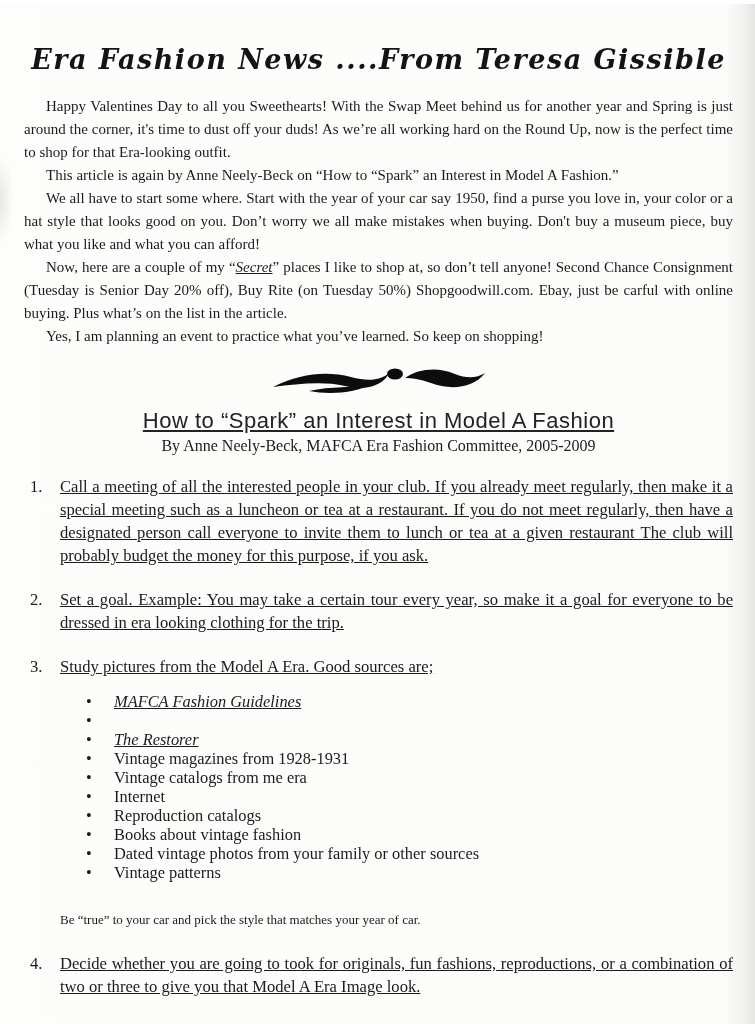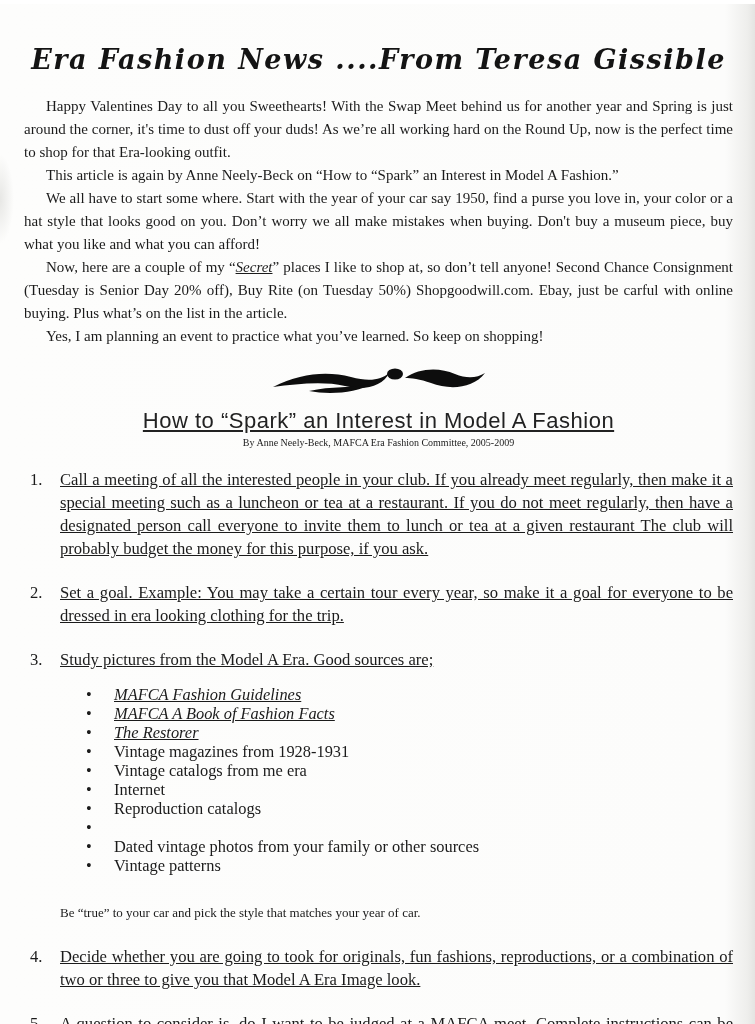--- a/index.html
+++ b/index.html
@@ -48,21 +48,21 @@
     font-family: "Liberation Sans", sans-serif;
     font-weight: 400;
     font-size: 22px;
     letter-spacing: 0.5px;
     color: #222;
     margin-top: 2px;
     text-decoration: underline;
   }
   .byline {
     text-align: center;
-    font-size: 10px;
+    font-size: 16px;
     margin: 3px 0 20px 0;
   }
   .num-item {
     display: flex;
     margin: 0 0 21px 6px;
     font-size: 16.6px;
     line-height: 23px;
   }
   .num-item .num {
     flex: 0 0 30px;
@@ -134,21 +134,20 @@
       <span class="txt">Study pictures from the Model A Era. Good sources are;</span>
     </div>
 
     <ul class="bullets">
       <li>
           <span class="dot">•</span>
           <span class="ital">MAFCA Fashion Guidelines</span>
         </li>
       <li>
           <span class="dot">•</span>
-          <span class="ital">MAFCA A Book of Fashion Facts</span>
         </li>
       <li>
           <span class="dot">•</span>
           <span class="ital">The Restorer</span>
         </li>
       <li>
           <span class="dot">•</span>
           <span>Vintage magazines from 1928-1931</span>
         </li>
       <li>
@@ -158,20 +157,21 @@
       <li>
           <span class="dot">•</span>
           <span>Internet</span>
         </li>
       <li>
           <span class="dot">•</span>
           <span>Reproduction catalogs</span>
         </li>
       <li>
           <span class="dot">•</span>
+          <span>Books about vintage fashion</span>
         </li>
       <li>
           <span class="dot">•</span>
           <span>Dated vintage photos from your family or other sources</span>
         </li>
       <li>
           <span class="dot">•</span>
           <span>Vintage patterns</span>
         </li>
     </ul>

